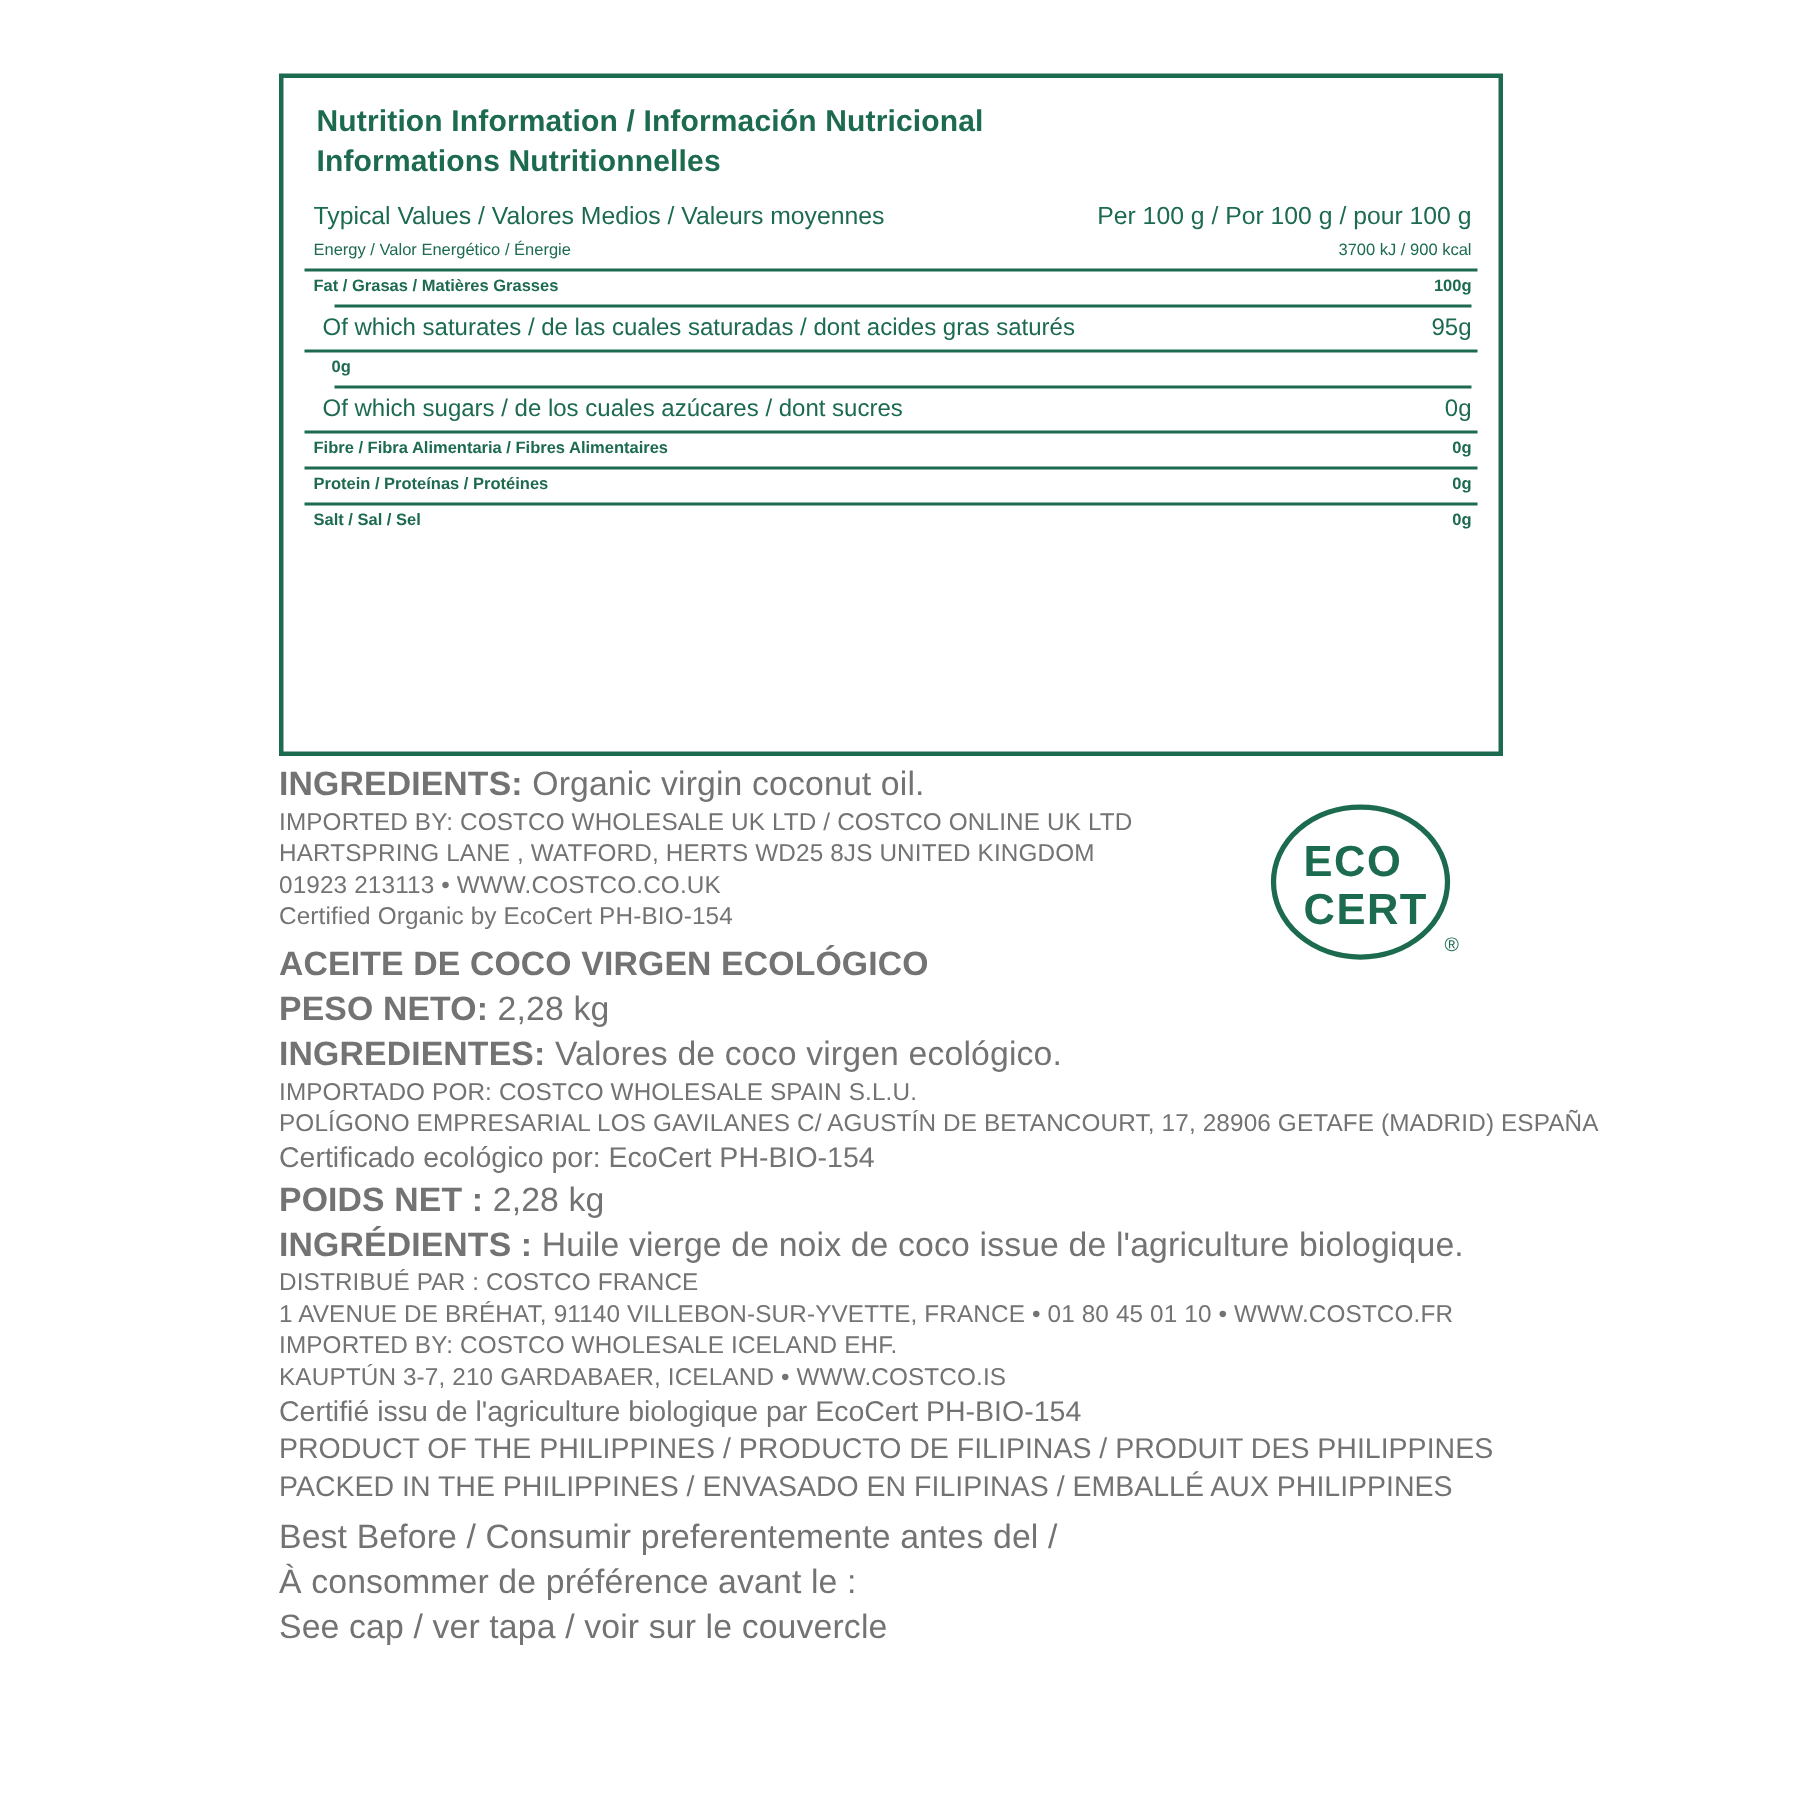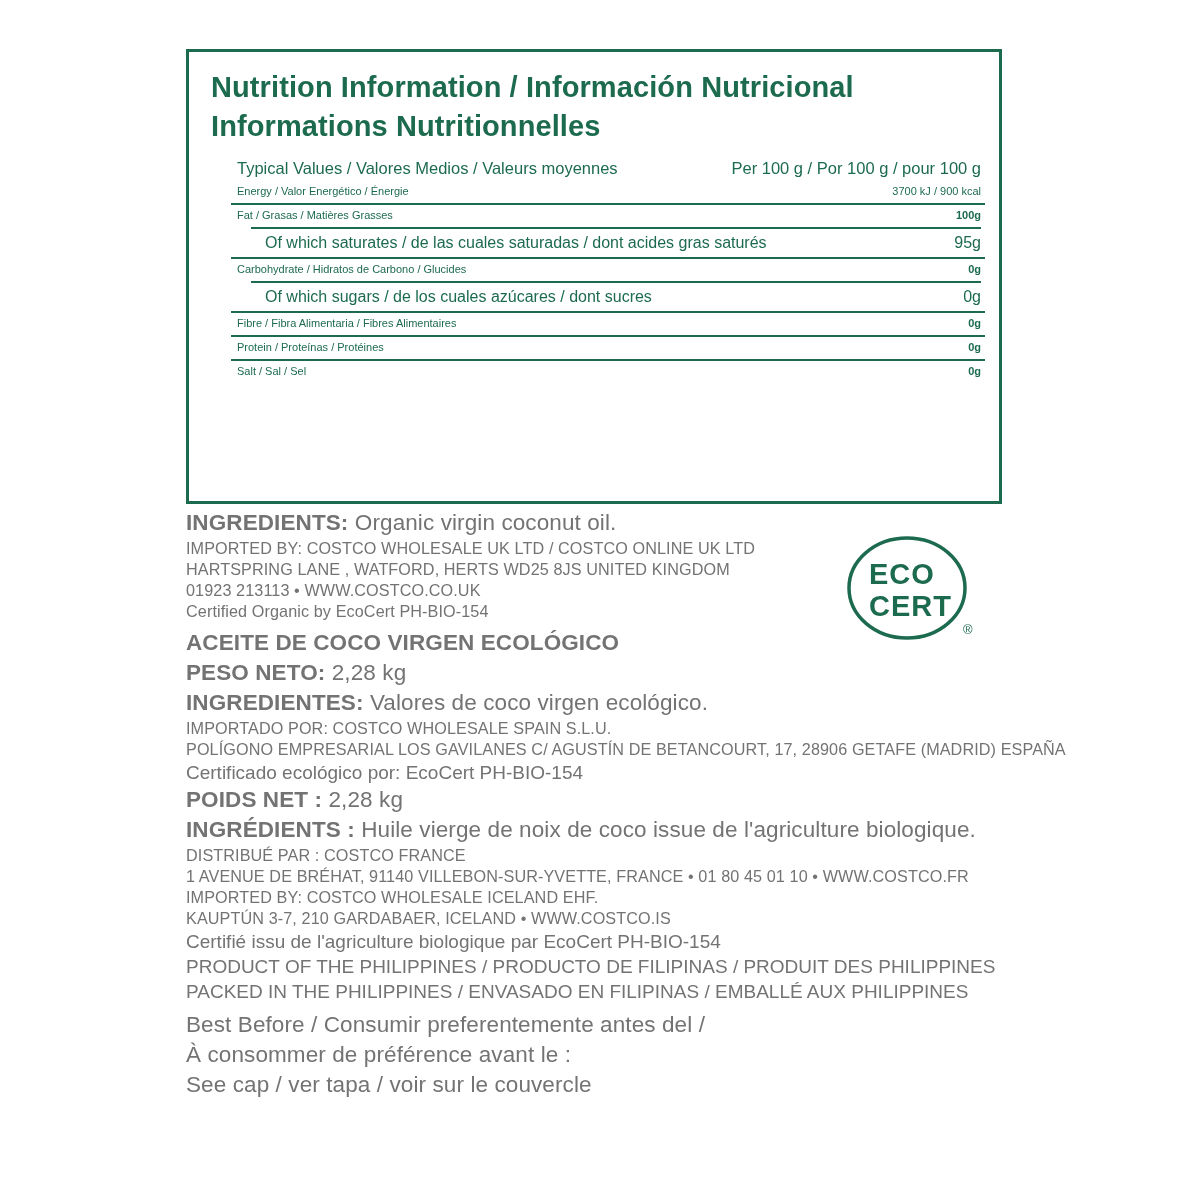--- a/index.html
+++ b/index.html
@@ -27,50 +27,49 @@
     position: absolute;
     left: 186px;
     top: 49px;
     width: 816px;
     height: 455px;
     border: 3px solid #1d6b4f;
     box-sizing: border-box;
   }
   .nut-title {
     padding: 16px 22px 0 22px;
-    font-size: 29px;
+    font-size: 20px;
     font-weight: bold;
     line-height: 1.33;
     letter-spacing: 0.1px;
     color: #1d6b4f;
   }
   .nut-title div { white-space: nowrap; }
 
   .nut-rows {
     margin-top: 10px;
-    margin-left: 28px;
   }
   .nut-row {
     display: flex;
     justify-content: space-between;
     align-items: baseline;
     padding: 4px 18px 5px 20px;
     font-size: 11px;
     color: #1d6b4f;
     line-height: 1.2;
   }
   .nut-row.sub {
-    padding-left: 48px;
+    padding-left: 26px;
     font-size: 16px;
   }
   .nut-row.head {
     font-size: 16.5px;
     padding-bottom: 2px;
   }
-  .nut-row.bold .lbl { font-weight: normal; }
+  .nut-row.bold .lbl { font-weight: bold; }
   .nut-row .val { white-space: nowrap; padding-left: 12px; }
   .rule {
     height: 2px;
     background: #1d6b4f;
     margin: 0 14px;
   }
   .rule.thin {
     height: 1.5px;
     margin: 0 18px 0 34px;
   }
@@ -145,21 +144,20 @@
       </div>
       <div class="rule thin"></div>
 
       <div class="nut-row sub">
         <span class="lbl">Of which saturates / de las cuales saturadas / dont acides gras saturés</span>
         <span class="val">95g</span>
       </div>
       <div class="rule"></div>
 
       <div class="nut-row bold">
-        <span class="lbl">Carbohydrate / Hidratos de Carbono / Glucides</span>
         <span class="val">0g</span>
       </div>
       <div class="rule thin"></div>
 
       <div class="nut-row sub">
         <span class="lbl">Of which sugars / de los cuales azúcares / dont sucres</span>
         <span class="val">0g</span>
       </div>
       <div class="rule"></div>
 

